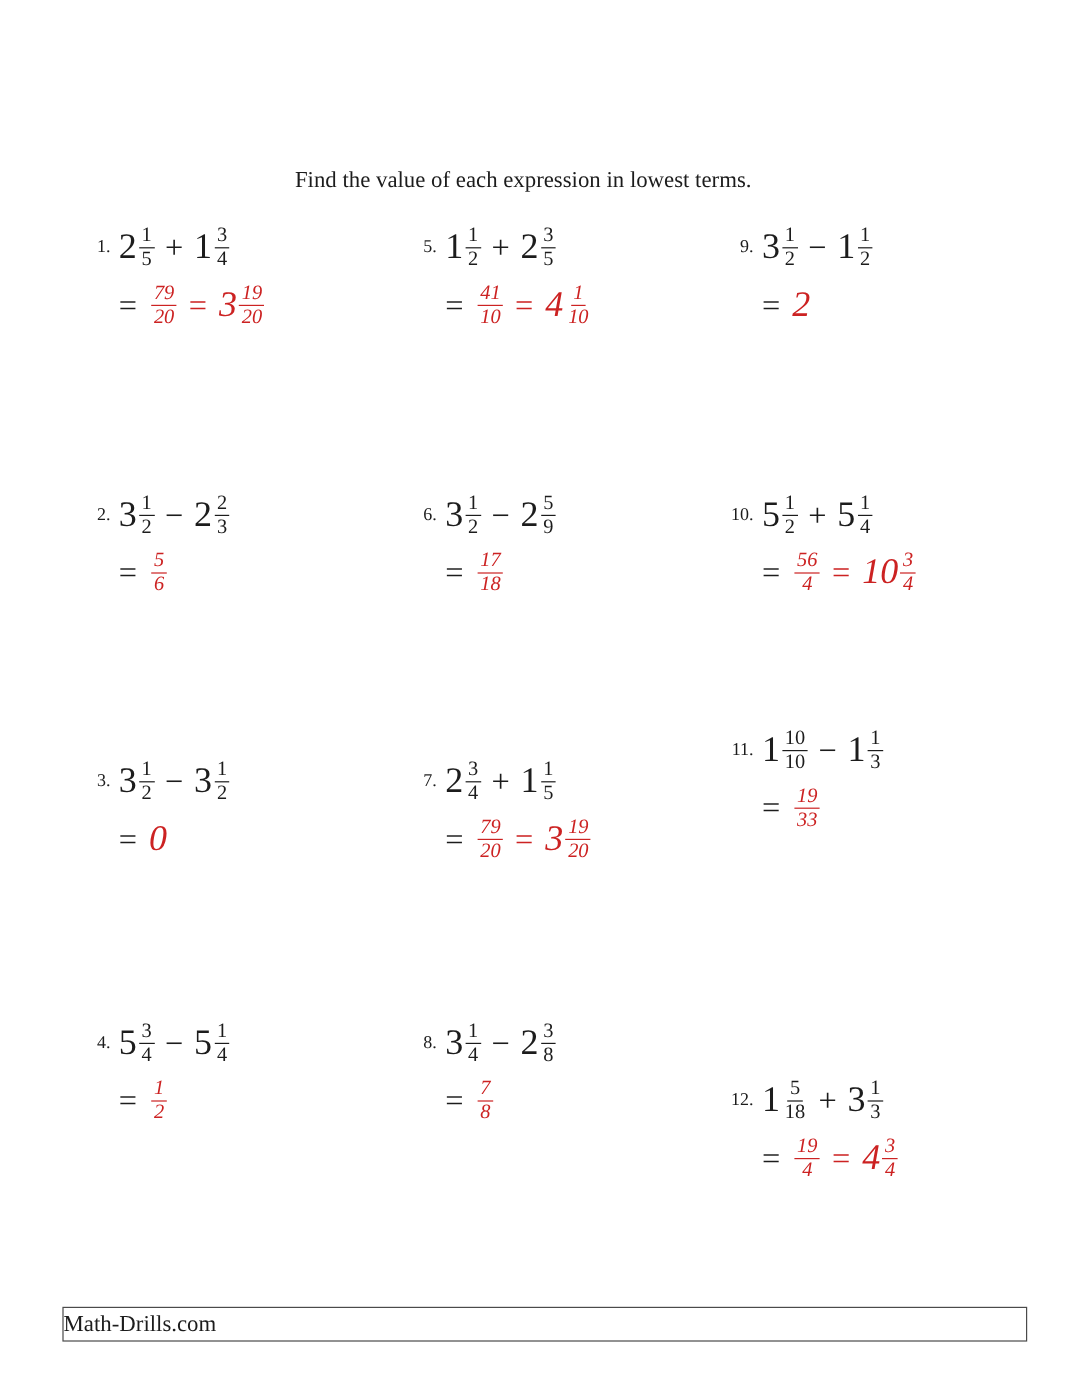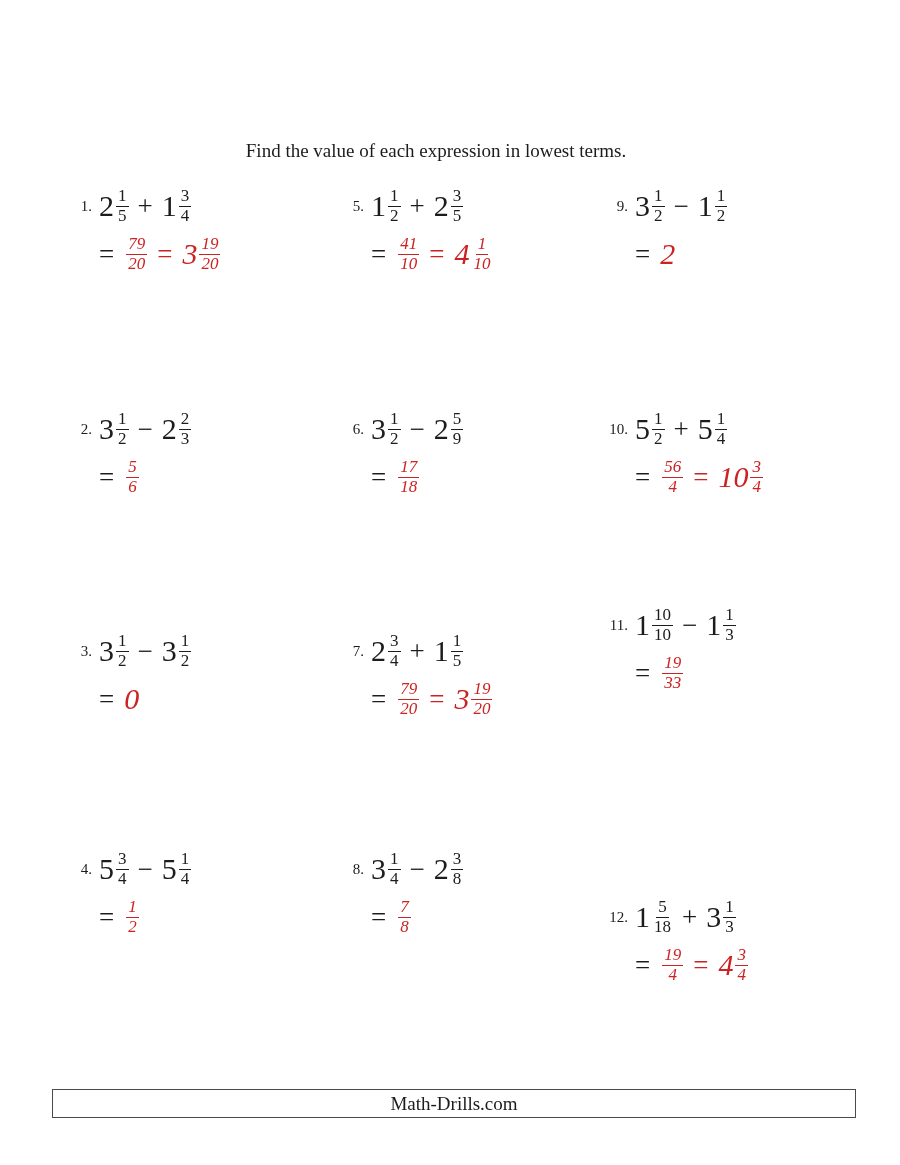--- a/index.html
+++ b/index.html
@@ -5,21 +5,21 @@
   html,body{margin:0;padding:0;}
   body{width:900px;height:1165px;background:#fff;font-family:"Liberation Serif",serif;}
   #sheet{position:relative;width:900px;height:1165px;background:var(--paper,#fff);color:var(--ink,#1c1c1c);overflow:hidden;}
 
   .title-box{position:absolute;left:52px;top:96px;width:802px;height:34px;border:1px solid #3a3a3a;
              display:flex;align-items:center;justify-content:center;}
   .title-box .t{font-size:25px;font-weight:bold;white-space:nowrap;}
   .subtitle{position:absolute;left:0;top:140px;width:872px;text-align:center;font-size:19px;}
 
   .footer-box{position:absolute;left:52px;top:1089px;width:802px;height:27px;border:1px solid #4a4a4a;
-              display:flex;align-items:center;justify-content:center;font-size:19px;}
+              display:flex;align-items:center;font-size:19px;}
 
   .problem{position:absolute;display:flex;align-items:flex-start;}
   .pnum{width:32px;text-align:right;margin-right:7px;font-size:15px;padding-top:15px;color:var(--ink,#1c1c1c);}
   .work{display:flex;flex-direction:column;}
   .expr,.ans{display:flex;align-items:center;height:46px;}
   .ans{margin-top:2px;color:var(--red,#cc2222);}
   .mixed{display:flex;align-items:center;}
   .step{display:flex;align-items:center;font-style:italic;}
   .whole{font-size:30px;line-height:1;}
   .frac{display:flex;flex-direction:column;align-items:center;font-size:17px;line-height:1.1;margin-left:2px;}

